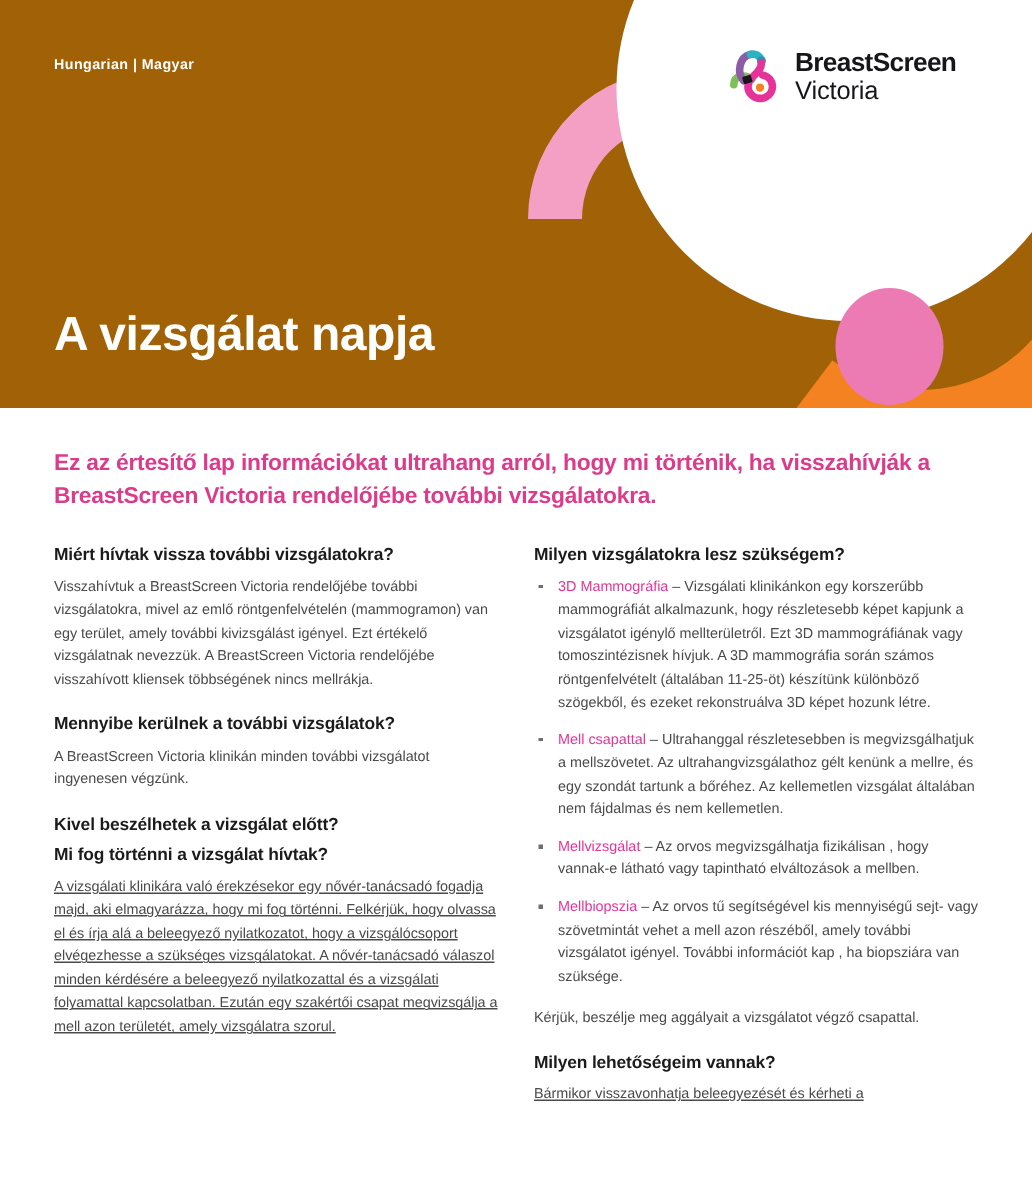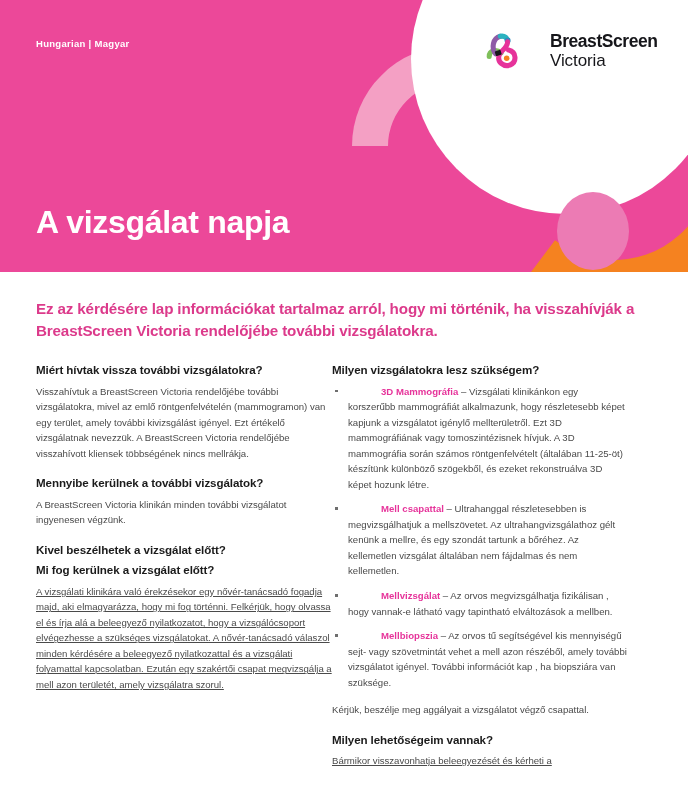--- a/index.html
+++ b/index.html
@@ -10,21 +10,21 @@
     background: #ffffff;
     font-family: "Liberation Sans", sans-serif;
     -webkit-font-smoothing: antialiased;
   }
 
   
   .header {
     position: relative;
     width: 688px;
     height: 272px;
-    background: #ec4899;
+    background: #a16207;
     overflow: hidden;
   }
 
   
   .arc-ring {
     position: absolute;
     left: 352px;
     top: 46px;
     width: 200px;
     height: 200px;
@@ -92,21 +92,21 @@
     line-height: 1.1;
   }
 
   
   .logo {
     position: absolute;
     left: 480px;
     top: 28px;
     display: flex;
     align-items: center;
-    gap: 24px;
+    gap: 4px;
   }
   .logo-mark { width: 46px; height: 46px; flex: 0 0 46px; }
   .logo-text { line-height: 1; }
   .logo-brand {
     font-size: 17.5px;
     font-weight: bold;
     color: #16161a;
     letter-spacing: -0.45px;
     display: block;
   }
@@ -126,20 +126,21 @@
     font-weight: bold;
     line-height: 1.42;
     letter-spacing: -0.15px;
     width: 600px;
   }
 
   
   .columns {
     display: flex;
     margin: 22px 36px 0 36px;
+    gap: 24px;
     width: 616px;
   }
   .col { width: 296px; flex: 0 0 296px; }
 
   h2.sec-title {
     font-size: 11.6px;
     font-weight: bold;
     color: #1b1b1b;
     letter-spacing: -0.1px;
     margin-bottom: 6px;
@@ -167,23 +168,22 @@
   ul.bullets li:before {
     content: "";
     position: absolute;
     left: 3px;
     top: 6px;
     width: 2.6px;
     height: 2.6px;
     background: #6e6e6e;
   }
   .term {
-    font-weight: bold;
+    font-weight: normal;
     color: #E6339A;
-    margin-left: 33px;
   }
 </style>
 </head>
 <body>
 
 <div class="header">
 
   <div class="arc-ring"></div>
   <div class="orange-blob"></div>
   <div class="white-circle"></div>
@@ -205,35 +205,35 @@
         <circle cx="58" cy="66" r="6" fill="#F58220"></circle>
       </svg>
     </span>
     <span class="logo-text">
       <span class="logo-brand">BreastScreen</span>
       <span class="logo-sub">Victoria</span>
     </span>
   </div>
 </div>
 
-<p class="intro">Ez az kérdésére lap információkat tartalmaz arról, hogy mi történik, ha visszahívják a BreastScreen Victoria rendelőjébe további vizsgálatokra.</p>
+<p class="intro">Ez az értesítő lap információkat ultrahang arról, hogy mi történik, ha visszahívják a BreastScreen Victoria rendelőjébe további vizsgálatokra.</p>
 
 <div class="columns">
 
   <div class="col">
 
     <h2 class="sec-title">Miért hívtak vissza további vizsgálatokra?</h2>
     <p class="sec-body">Visszahívtuk a BreastScreen Victoria rendelőjébe további vizsgálatokra, mivel az emlő röntgenfelvételén (mammogramon) van egy terület, amely további kivizsgálást igényel. Ezt értékelő vizsgálatnak nevezzük. A BreastScreen Victoria rendelőjébe visszahívott kliensek többségének nincs mellrákja.</p>
 
     <h2 class="sec-title">Mennyibe kerülnek a további vizsgálatok?</h2>
     <p class="sec-body">A BreastScreen Victoria klinikán minden további vizsgálatot ingyenesen végzünk.</p>
 
     <h2 class="sec-title">Kivel beszélhetek a vizsgálat előtt?</h2>
 
-    <h2 class="sec-title">Mi fog kerülnek a vizsgálat előtt?</h2>
+    <h2 class="sec-title">Mi fog történni a vizsgálat hívtak?</h2>
     <p class="sec-body last">A vizsgálati klinikára való érekzésekor egy nővér-tanácsadó fogadja majd, aki elmagyarázza, hogy mi fog történni. Felkérjük, hogy olvassa el és írja alá a beleegyező nyilatkozatot, hogy a vizsgálócsoport elvégezhesse a szükséges vizsgálatokat. A nővér-tanácsadó válaszol minden kérdésére a beleegyező nyilatkozattal és a vizsgálati folyamattal kapcsolatban. Ezután egy szakértői csapat megvizsgálja a mell azon területét, amely vizsgálatra szorul.</p>
   </div>
 
   <div class="col">
 
     <h2 class="sec-title">Milyen vizsgálatokra lesz szükségem?</h2>
 
     <ul class="bullets">
       <li><span class="term">3D Mammográfia</span><span> – Vizsgálati klinikánkon egy korszerűbb mammográfiát alkalmazunk, hogy részletesebb képet kapjunk a vizsgálatot igénylő mellterületről. Ezt 3D mammográfiának vagy tomoszintézisnek hívjuk. A 3D mammográfia során számos röntgenfelvételt (általában 11-25-öt) készítünk különböző szögekből, és ezeket rekonstruálva 3D képet hozunk létre.</span></li>
       <li><span class="term">Mell csapattal</span><span> – Ultrahanggal részletesebben is megvizsgálhatjuk a mellszövetet. Az ultrahangvizsgálathoz gélt kenünk a mellre, és egy szondát tartunk a bőréhez. Az kellemetlen vizsgálat általában nem fájdalmas és nem kellemetlen.</span></li>

